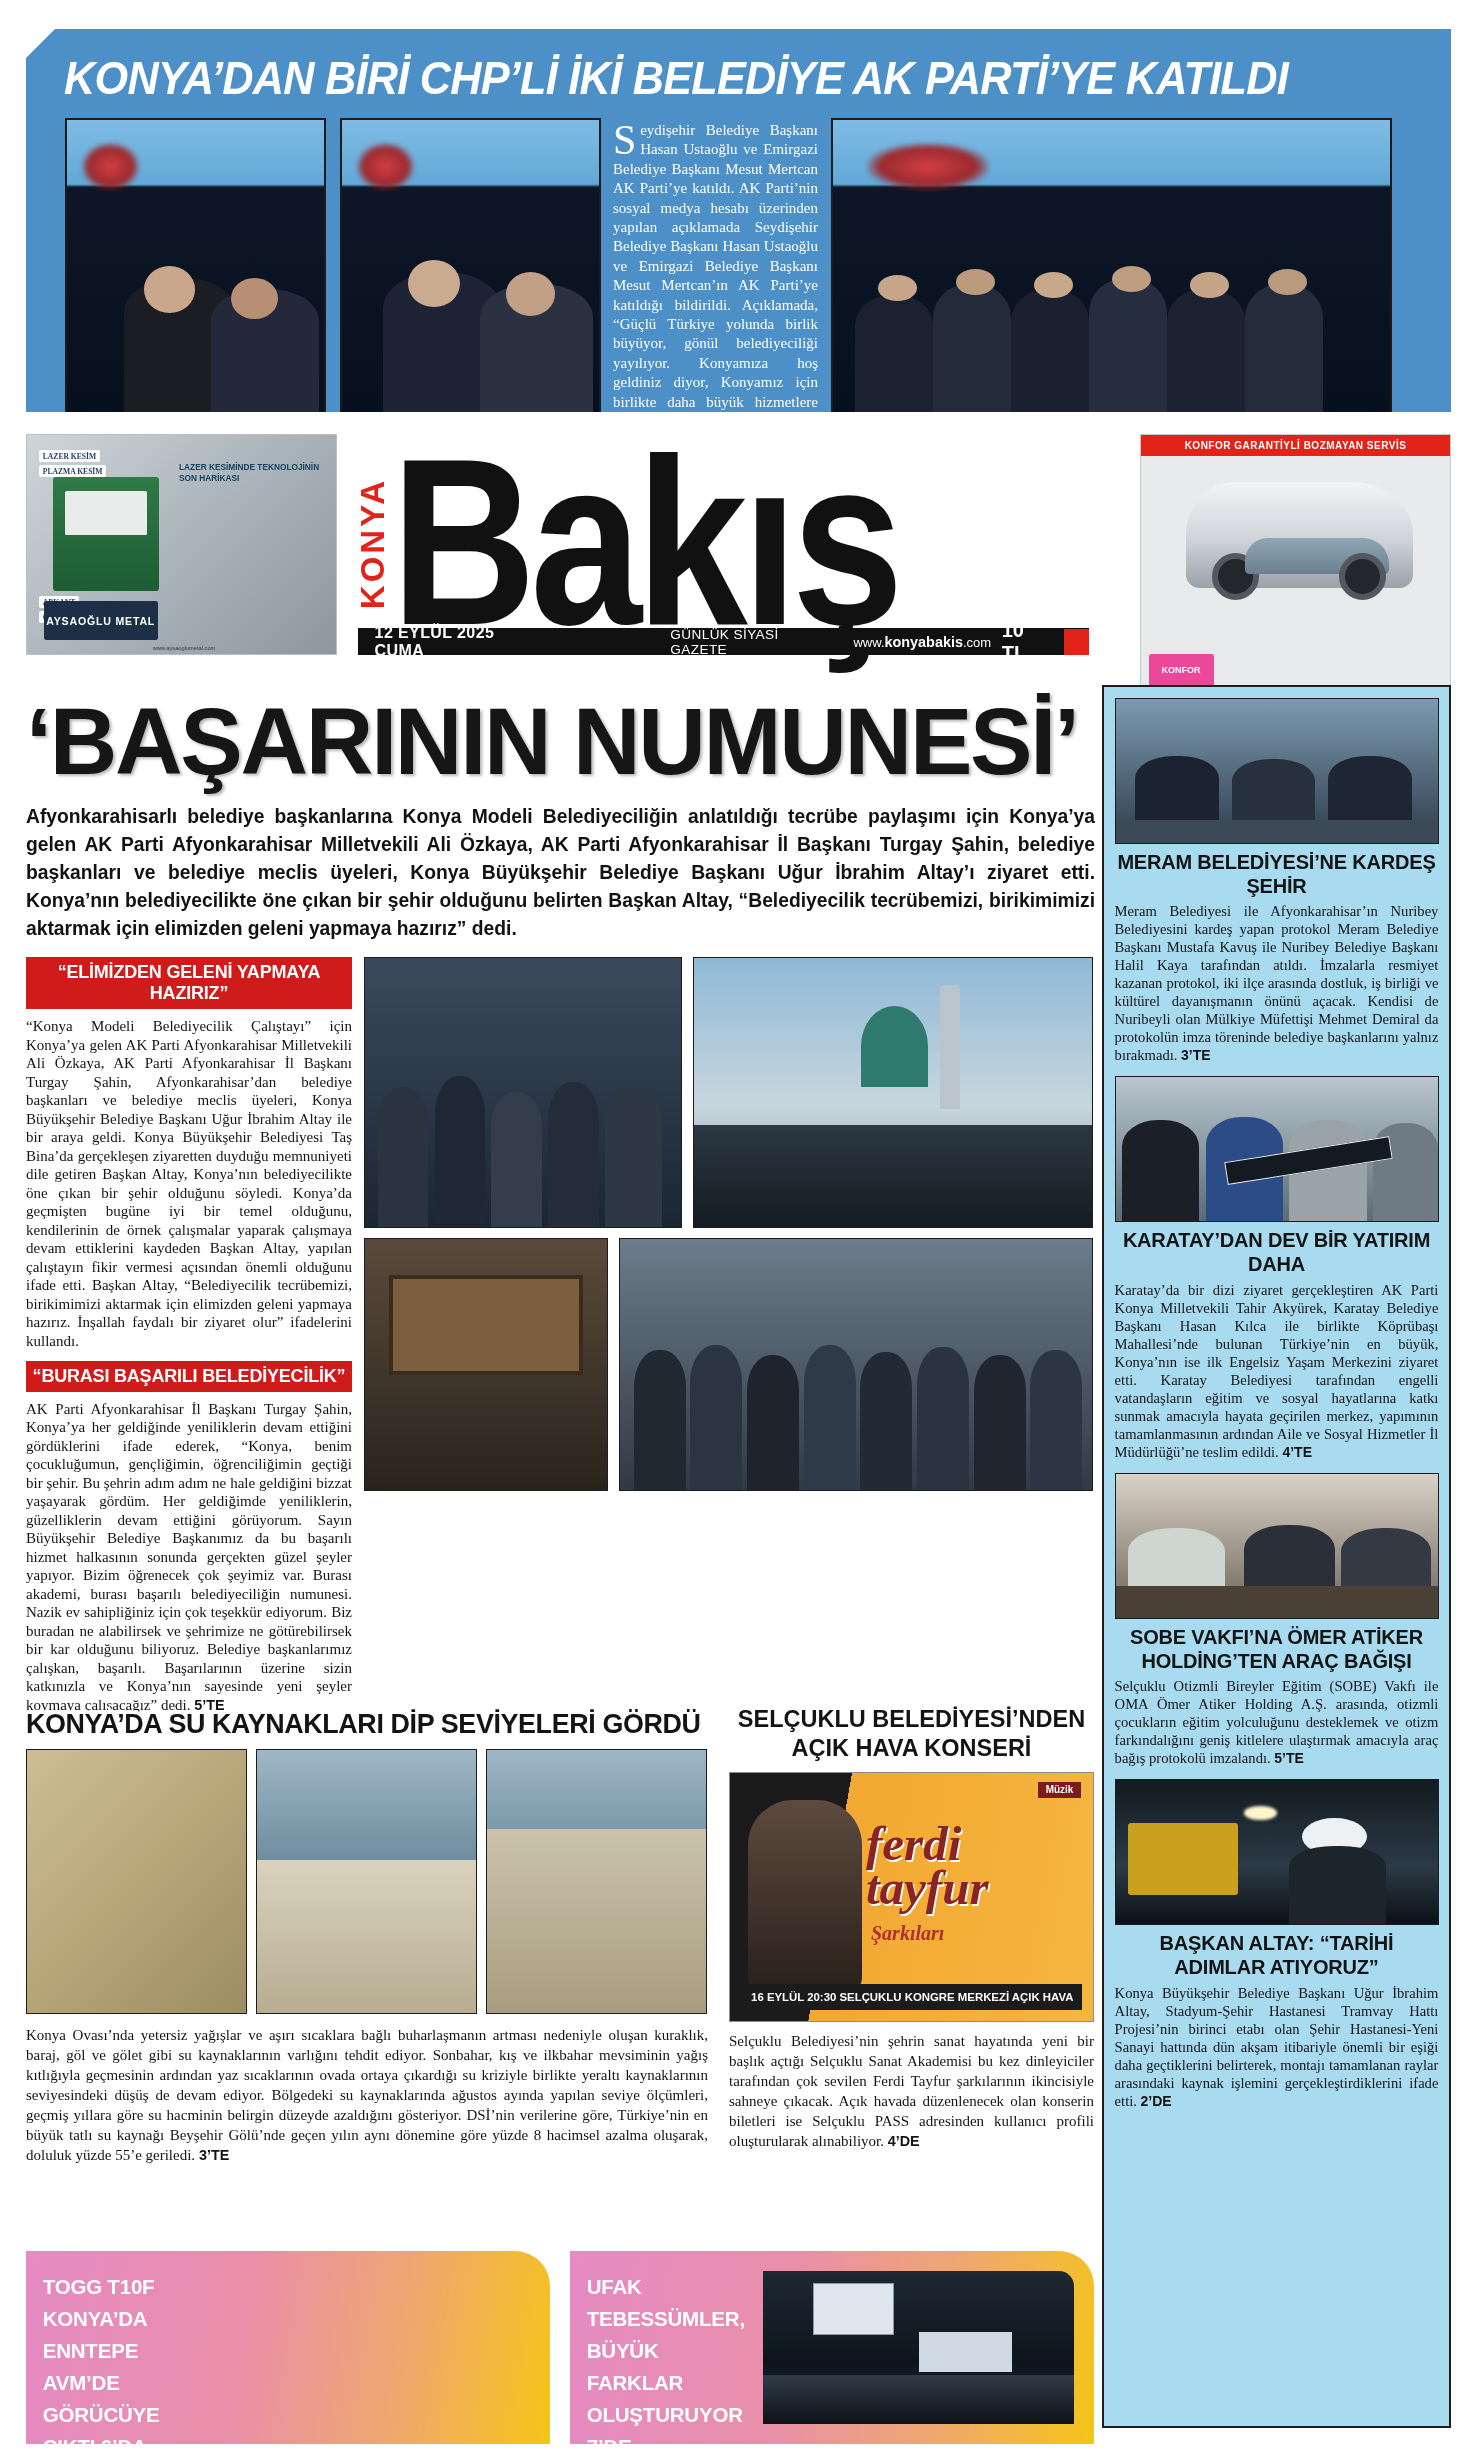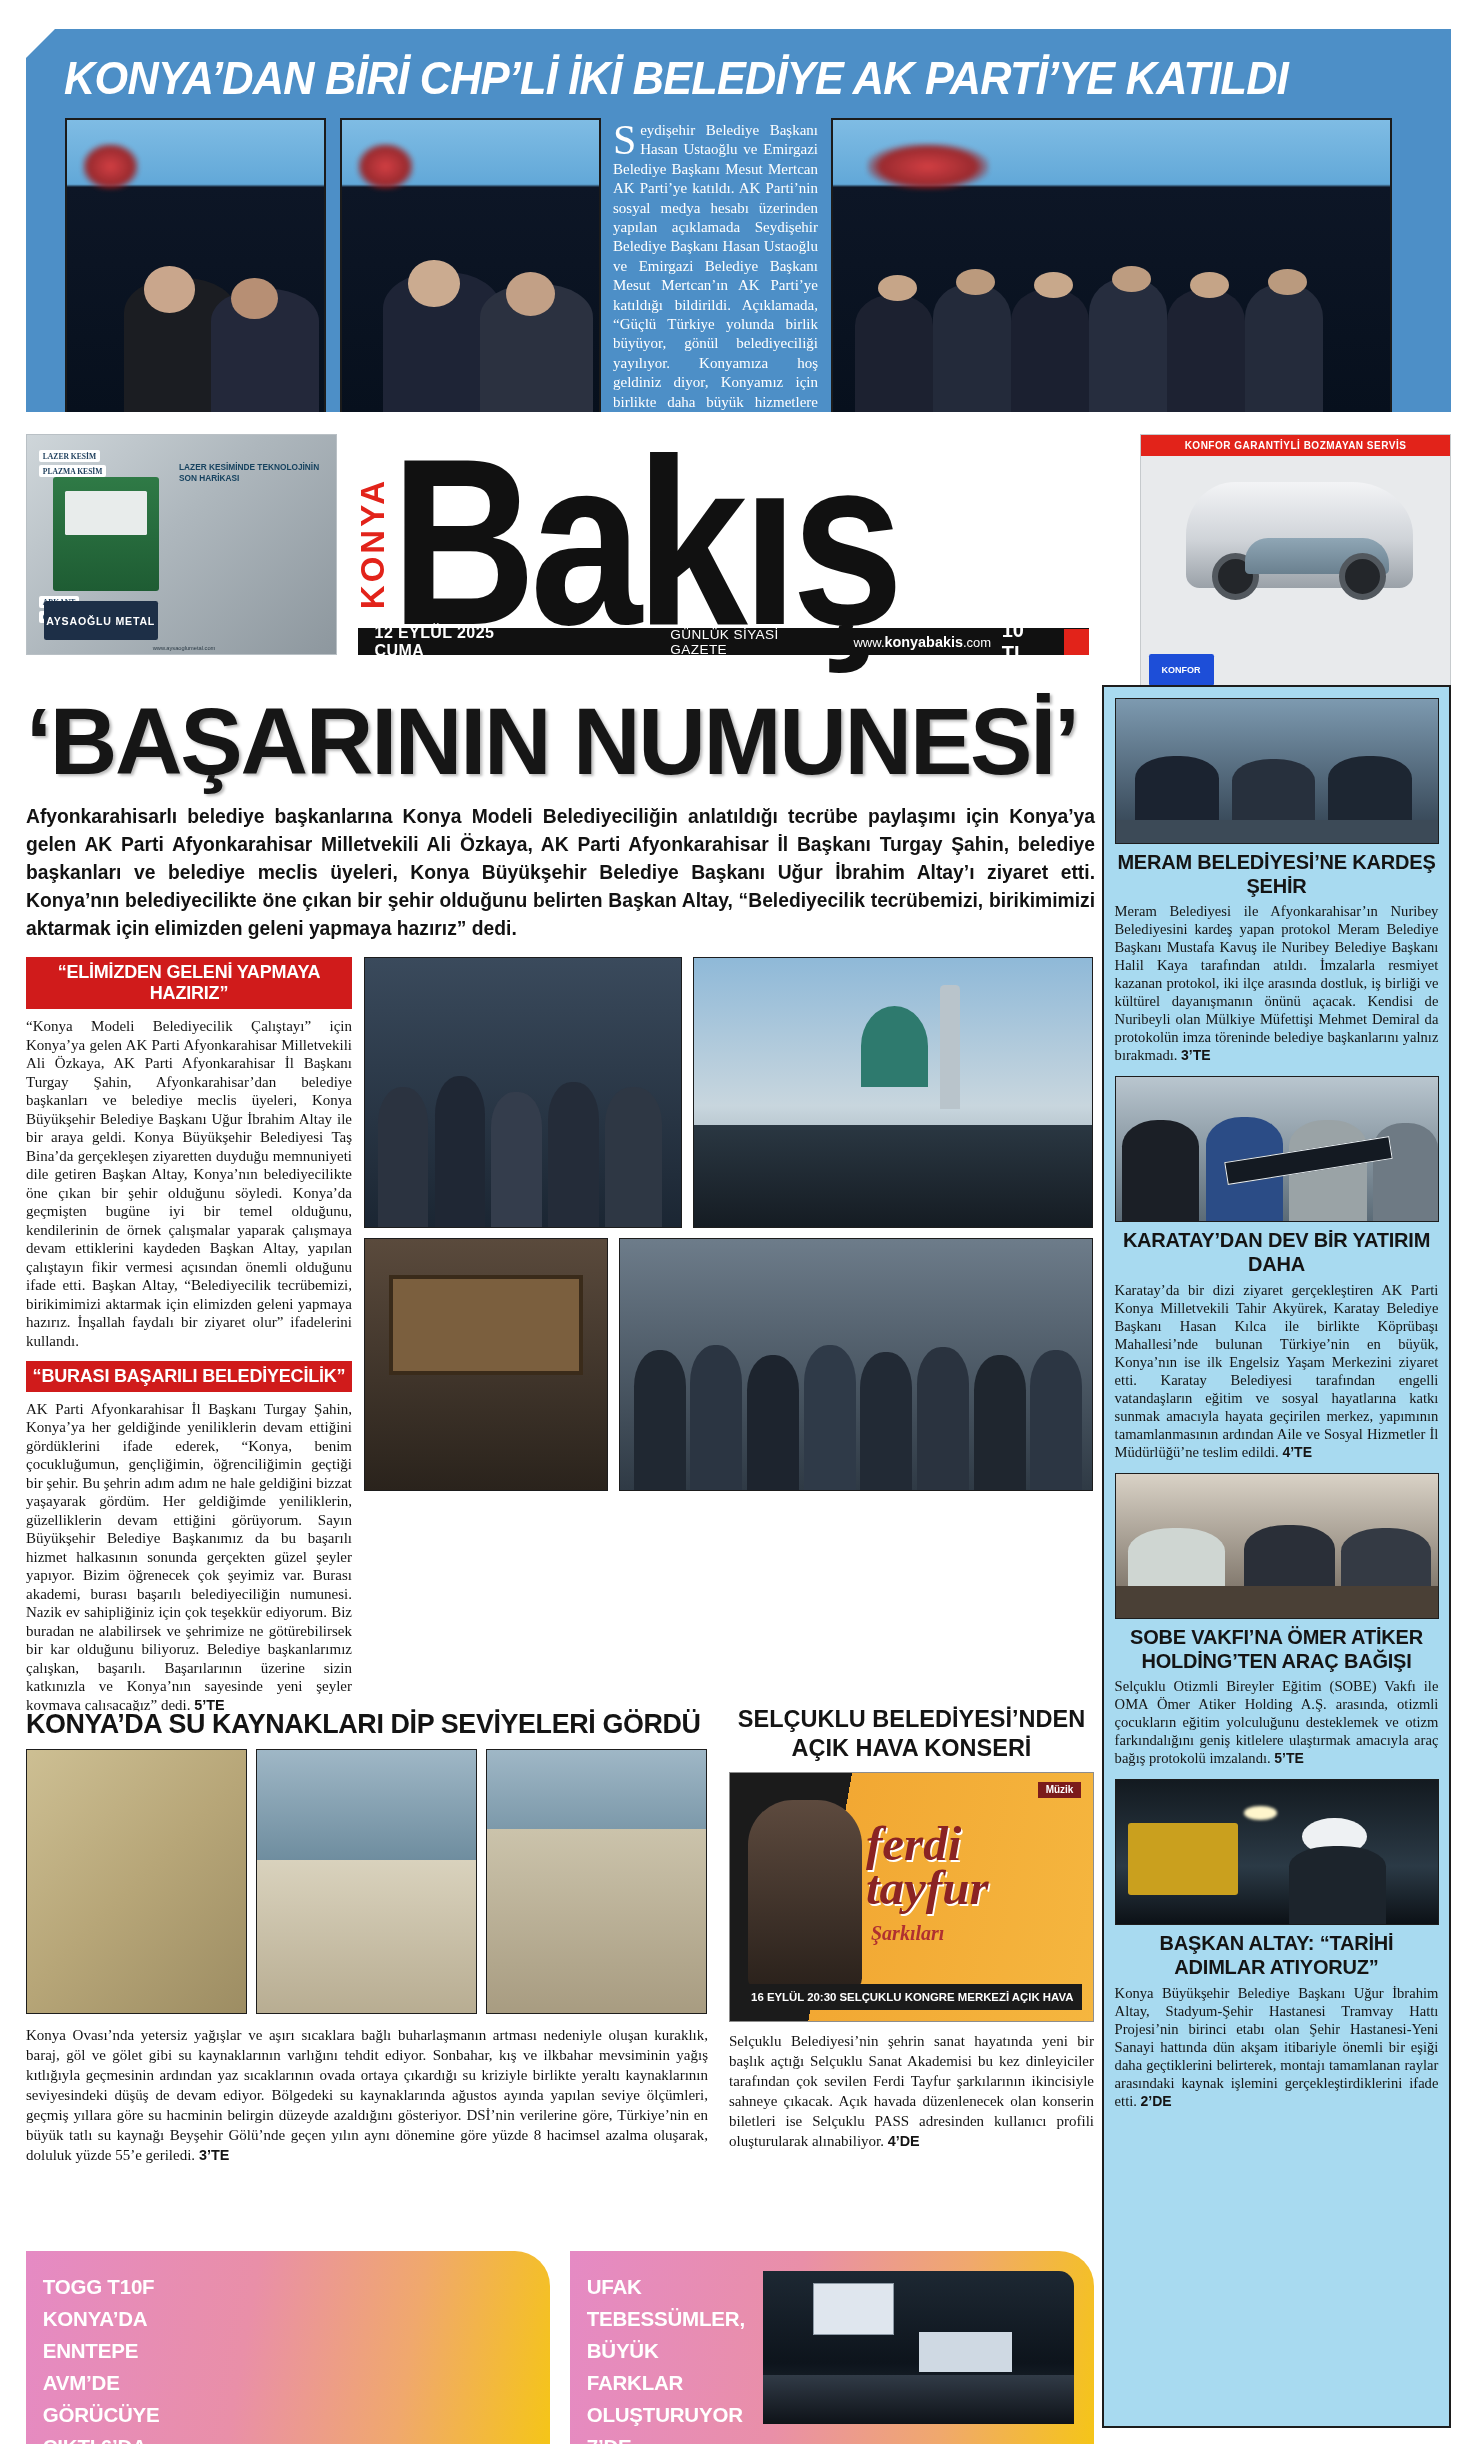--- a/index.html
+++ b/index.html
@@ -133,21 +133,21 @@
   .mh-right-ad .win{
     position:absolute; left:59px; top:56px; width:144px; height:36px;
     background: linear-gradient(180deg,#8fa6b5,#6a808f); border-radius:23px 26px 4.5px 4.5px;
   }
   .mh-right-ad .botbar{
     position:absolute; left:0; bottom:0; width:100%; height:30px; background:#e2231a;
     display:flex; align-items:center; color:#fff;
     font-family:"Liberation Sans",sans-serif; font-size:6.8px;
   }
   .mh-right-ad .brand{
-    position:absolute; left:7.6px; bottom:33px; width:65px; height:32px; background:#1d4ed8;
+    position:absolute; left:7.6px; bottom:33px; width:65px; height:32px; background:#ec4899;
     color:#fff; font-family:"Liberation Sans",sans-serif; font-weight:bold; font-size:9px;
     display:flex; align-items:center; justify-content:center; border-radius:2.3px;
   }
 
   
   .main-col { position: absolute; left: 26px; top: 685px; width: 1069px; }
 
   .kicker {
     width: 1008px; height: 42px;
     background: linear-gradient(90deg,#7c0d0d 0%, #c41a1a 22%, #c41a1a 78%, #7c0d0d 100%);

